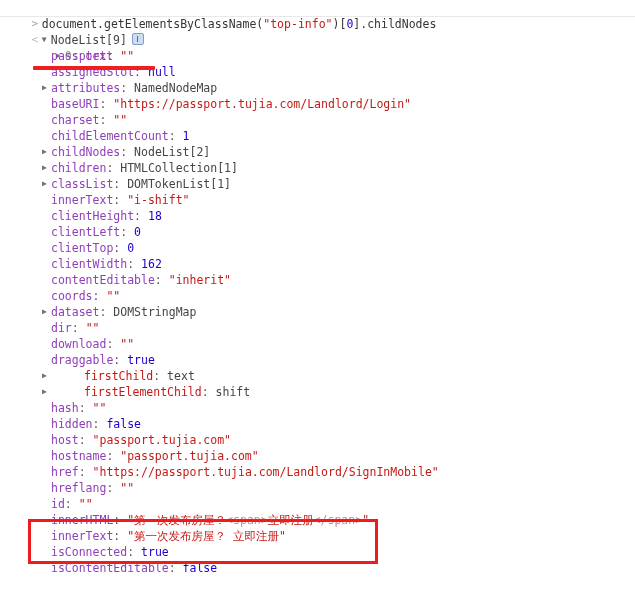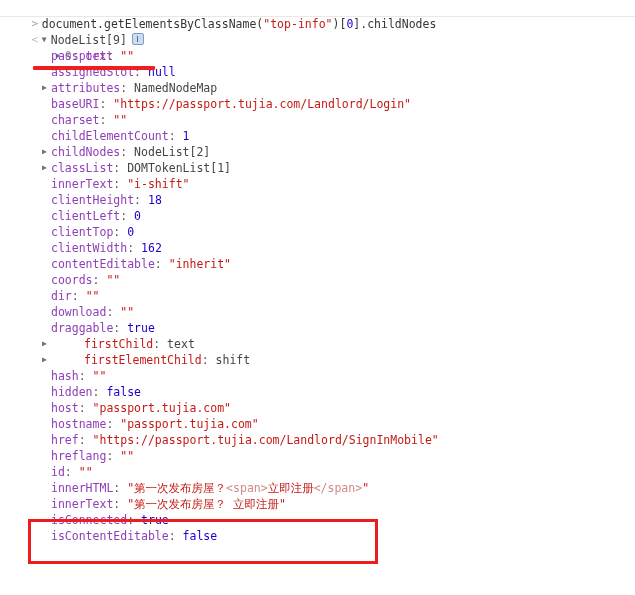--- a/index.html
+++ b/index.html
@@ -137,28 +137,30 @@
 
 
   <div id="prop-rows">
       <div class="row"><span class="gutter"></span><span class="ind2"></span><span class="tri spacer">▶</span><span class="tok-prop">passport</span><span class="tok-punct">: </span><span class="tok-str">""</span></div>
       <div class="row"><span class="gutter"></span><span class="ind2"></span><span class="tri spacer">▶</span><span class="tok-prop">assignedSlot</span><span class="tok-punct">: </span><span class="tok-null">null</span></div>
       <div class="row"><span class="gutter"></span><span class="ind2"></span><span class="tri">▶</span><span class="tok-prop">attributes</span><span class="tok-punct">: </span><span class="tok-obj">NamedNodeMap</span></div>
       <div class="row"><span class="gutter"></span><span class="ind2"></span><span class="tri spacer">▶</span><span class="tok-prop">baseURI</span><span class="tok-punct">: </span><span class="tok-str">"https://passport.tujia.com/Landlord/Login"</span></div>
       <div class="row"><span class="gutter"></span><span class="ind2"></span><span class="tri spacer">▶</span><span class="tok-prop">charset</span><span class="tok-punct">: </span><span class="tok-str">""</span></div>
       <div class="row"><span class="gutter"></span><span class="ind2"></span><span class="tri spacer">▶</span><span class="tok-prop">childElementCount</span><span class="tok-punct">: </span><span class="tok-num">1</span></div>
       <div class="row"><span class="gutter"></span><span class="ind2"></span><span class="tri">▶</span><span class="tok-prop">childNodes</span><span class="tok-punct">: </span><span class="tok-obj">NodeList[2]</span></div>
+      <div class="row"><span class="gutter"></span><span class="ind2"></span><span class="tri">▶</span><span class="tok-prop">children</span><span class="tok-punct">: </span><span class="tok-obj">HTMLCollection[1]</span></div>
       <div class="row"><span class="gutter"></span><span class="ind2"></span><span class="tri">▶</span><span class="tok-prop">classList</span><span class="tok-punct">: </span><span class="tok-obj">DOMTokenList[1]</span></div>
       <div class="row"><span class="gutter"></span><span class="ind2"></span><span class="tri spacer">▶</span><span class="tok-prop">innerText</span><span class="tok-punct">: </span><span class="tok-str">"i-shift"</span></div>
       <div class="row"><span class="gutter"></span><span class="ind2"></span><span class="tri spacer">▶</span><span class="tok-prop">clientHeight</span><span class="tok-punct">: </span><span class="tok-num">18</span></div>
       <div class="row"><span class="gutter"></span><span class="ind2"></span><span class="tri spacer">▶</span><span class="tok-prop">clientLeft</span><span class="tok-punct">: </span><span class="tok-num">0</span></div>
       <div class="row"><span class="gutter"></span><span class="ind2"></span><span class="tri spacer">▶</span><span class="tok-prop">clientTop</span><span class="tok-punct">: </span><span class="tok-num">0</span></div>
       <div class="row"><span class="gutter"></span><span class="ind2"></span><span class="tri spacer">▶</span><span class="tok-prop">clientWidth</span><span class="tok-punct">: </span><span class="tok-num">162</span></div>
       <div class="row"><span class="gutter"></span><span class="ind2"></span><span class="tri spacer">▶</span><span class="tok-prop">contentEditable</span><span class="tok-punct">: </span><span class="tok-str">"inherit"</span></div>
       <div class="row"><span class="gutter"></span><span class="ind2"></span><span class="tri spacer">▶</span><span class="tok-prop">coords</span><span class="tok-punct">: </span><span class="tok-str">""</span></div>
+      <div class="row"><span class="gutter"></span><span class="ind2"></span><span class="tri">▶</span><span class="tok-prop">dataset</span><span class="tok-punct">: </span><span class="tok-obj">DOMStringMap</span></div>
       <div class="row"><span class="gutter"></span><span class="ind2"></span><span class="tri spacer">▶</span><span class="tok-prop">dir</span><span class="tok-punct">: </span><span class="tok-str">""</span></div>
       <div class="row"><span class="gutter"></span><span class="ind2"></span><span class="tri spacer">▶</span><span class="tok-prop">download</span><span class="tok-punct">: </span><span class="tok-str">""</span></div>
       <div class="row"><span class="gutter"></span><span class="ind2"></span><span class="tri spacer">▶</span><span class="tok-prop">draggable</span><span class="tok-punct">: </span><span class="tok-bool">true</span></div>
       <div class="row"><span class="gutter"></span><span class="ind2"></span><span class="tri">▶</span><span class="tok-prop-r">firstChild</span><span class="tok-punct">: </span><span class="tok-obj">text</span></div>
       <div class="row"><span class="gutter"></span><span class="ind2"></span><span class="tri">▶</span><span class="tok-prop-r">firstElementChild</span><span class="tok-punct">: </span><span class="tok-obj">shift</span></div>
       <div class="row"><span class="gutter"></span><span class="ind2"></span><span class="tri spacer">▶</span><span class="tok-prop">hash</span><span class="tok-punct">: </span><span class="tok-str">""</span></div>
       <div class="row"><span class="gutter"></span><span class="ind2"></span><span class="tri spacer">▶</span><span class="tok-prop">hidden</span><span class="tok-punct">: </span><span class="tok-bool">false</span></div>
       <div class="row"><span class="gutter"></span><span class="ind2"></span><span class="tri spacer">▶</span><span class="tok-prop">host</span><span class="tok-punct">: </span><span class="tok-str">"passport.tujia.com"</span></div>
       <div class="row"><span class="gutter"></span><span class="ind2"></span><span class="tri spacer">▶</span><span class="tok-prop">hostname</span><span class="tok-punct">: </span><span class="tok-str">"passport.tujia.com"</span></div>
       <div class="row"><span class="gutter"></span><span class="ind2"></span><span class="tri spacer">▶</span><span class="tok-prop">href</span><span class="tok-punct">: </span><span class="tok-str">"https://passport.tujia.com/Landlord/SignInMobile"</span></div>

